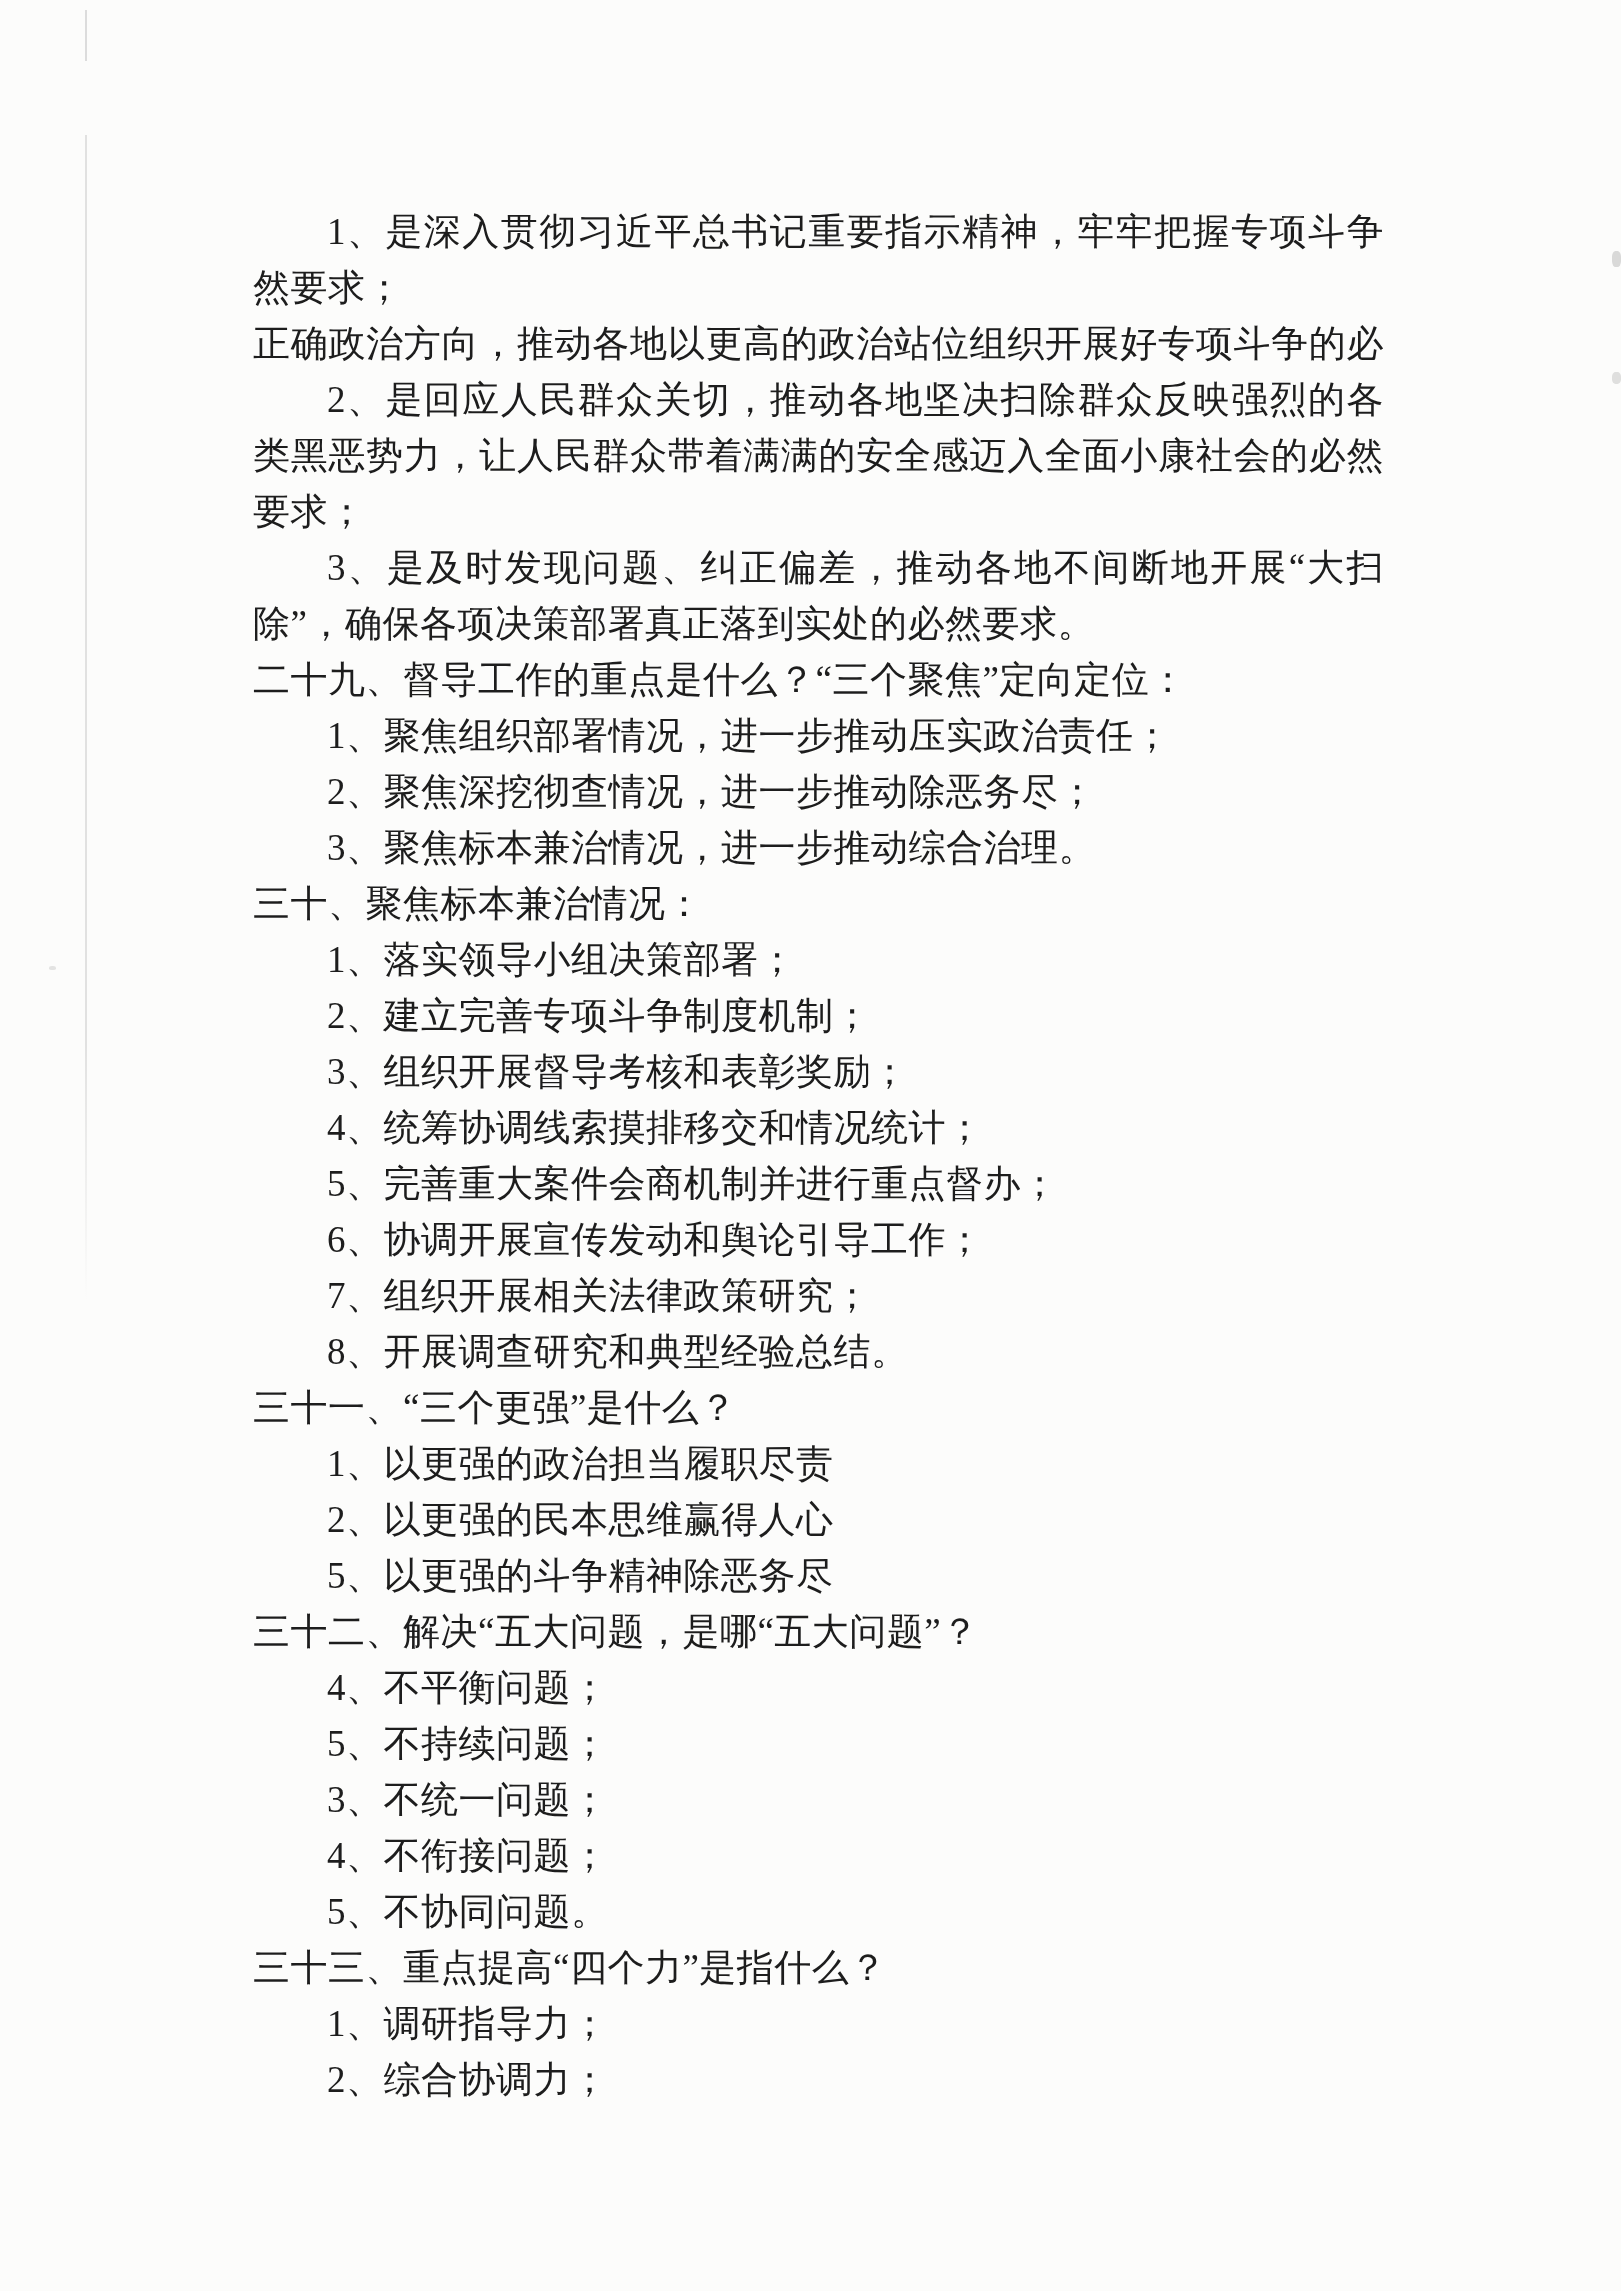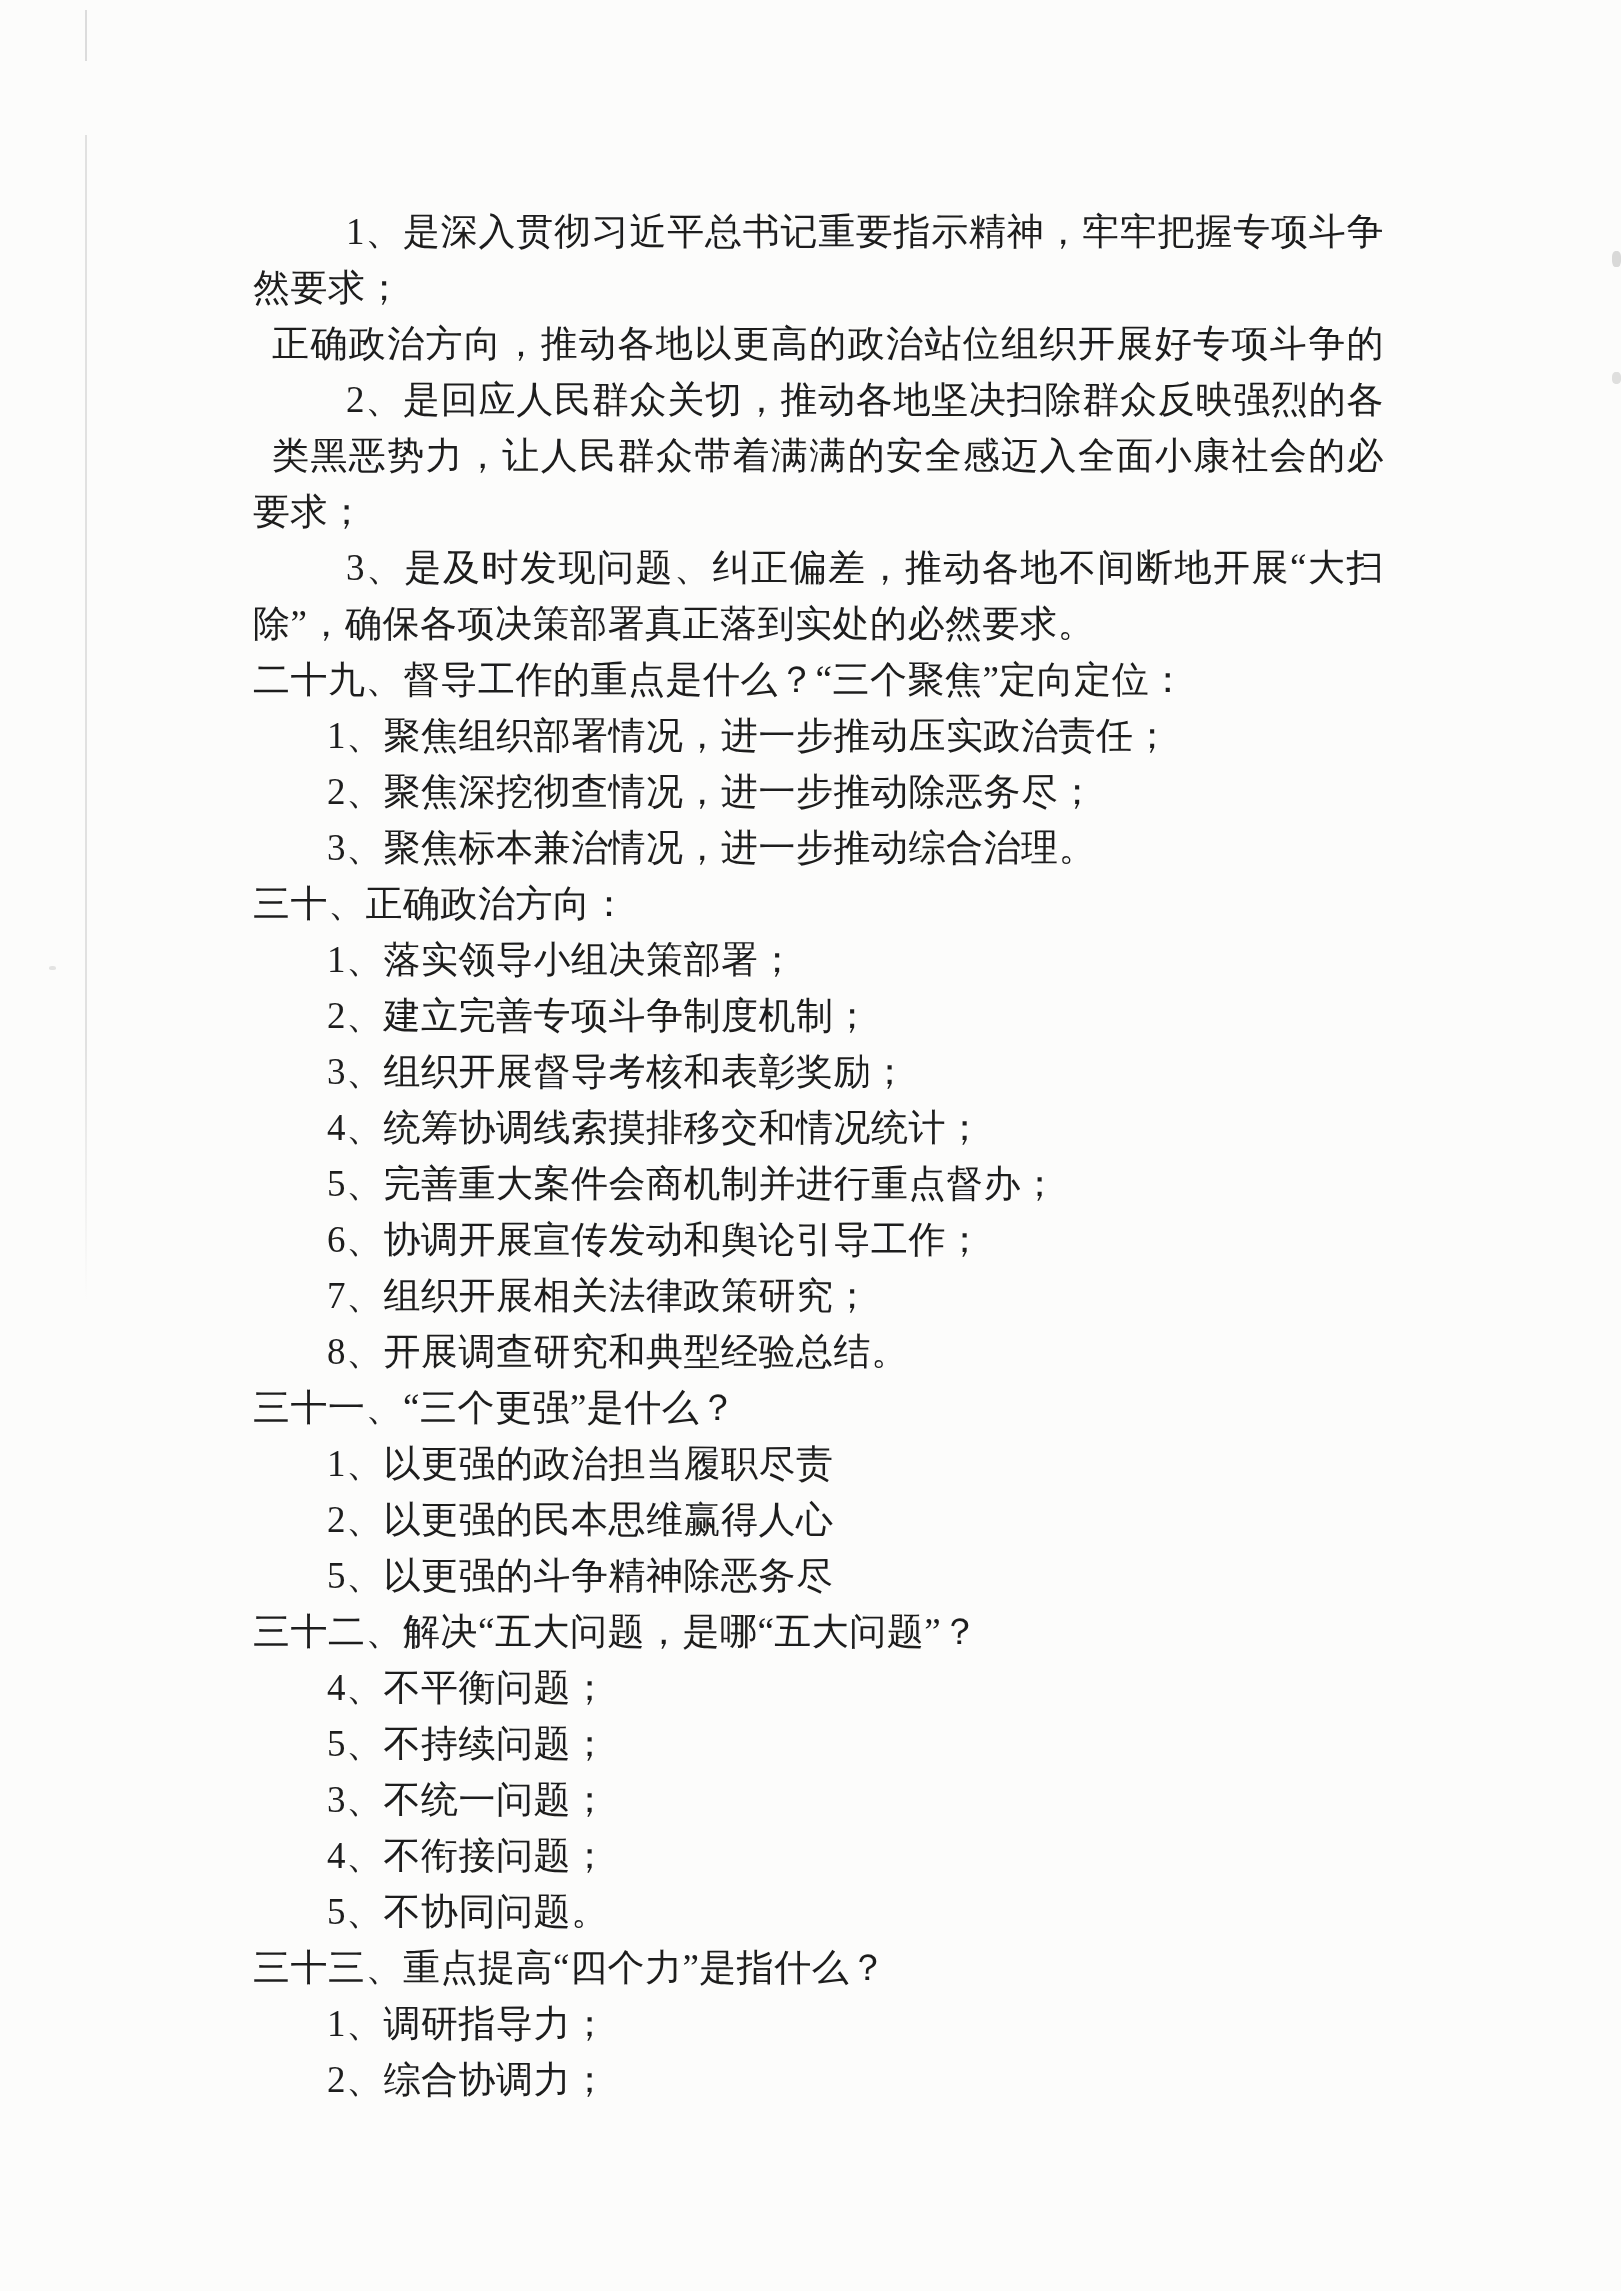--- a/index.html
+++ b/index.html
@@ -35,21 +35,20 @@
   }
   .line{
     height:56px;line-height:56px;
     white-space:nowrap;overflow:visible;
   }
   .line.indent{text-indent:74px;}
   .line.fill{
     white-space:normal;overflow:hidden;
     text-align:justify;
     text-align-last:justify;
-    margin-left:19px;
   }
 </style>
 </head>
 <body>
 
 <div class="page">
   <div class="scan-vline seg-a"></div>
   <div class="scan-vline seg-b"></div>
   <div class="scan-speck s1"></div>
   <div class="scan-speck s2"></div>
@@ -60,21 +59,21 @@
       <div class="line fill">正确政治方向，推动各地以更高的政治站位组织开展好专项斗争的必</div>
       <div class="line indent fill">2、是回应人民群众关切，推动各地坚决扫除群众反映强烈的各</div>
       <div class="line fill">类黑恶势力，让人民群众带着满满的安全感迈入全面小康社会的必然</div>
       <div class="line">要求；</div>
       <div class="line indent fill">3、是及时发现问题、纠正偏差，推动各地不间断地开展“大扫</div>
       <div class="line">除”，确保各项决策部署真正落到实处的必然要求。</div>
       <div class="line">二十九、督导工作的重点是什么？“三个聚焦”定向定位：</div>
       <div class="line indent">1、聚焦组织部署情况，进一步推动压实政治责任；</div>
       <div class="line indent">2、聚焦深挖彻查情况，进一步推动除恶务尽；</div>
       <div class="line indent">3、聚焦标本兼治情况，进一步推动综合治理。</div>
-      <div class="line">三十、正确政治方向：</div>
+      <div class="line">三十、聚焦标本兼治情况：</div>
       <div class="line indent">1、落实领导小组决策部署；</div>
       <div class="line indent">2、建立完善专项斗争制度机制；</div>
       <div class="line indent">3、组织开展督导考核和表彰奖励；</div>
       <div class="line indent">4、统筹协调线索摸排移交和情况统计；</div>
       <div class="line indent">5、完善重大案件会商机制并进行重点督办；</div>
       <div class="line indent">6、协调开展宣传发动和舆论引导工作；</div>
       <div class="line indent">7、组织开展相关法律政策研究；</div>
       <div class="line indent">8、开展调查研究和典型经验总结。</div>
       <div class="line">三十一、“三个更强”是什么？</div>
       <div class="line indent">1、以更强的政治担当履职尽责</div>

